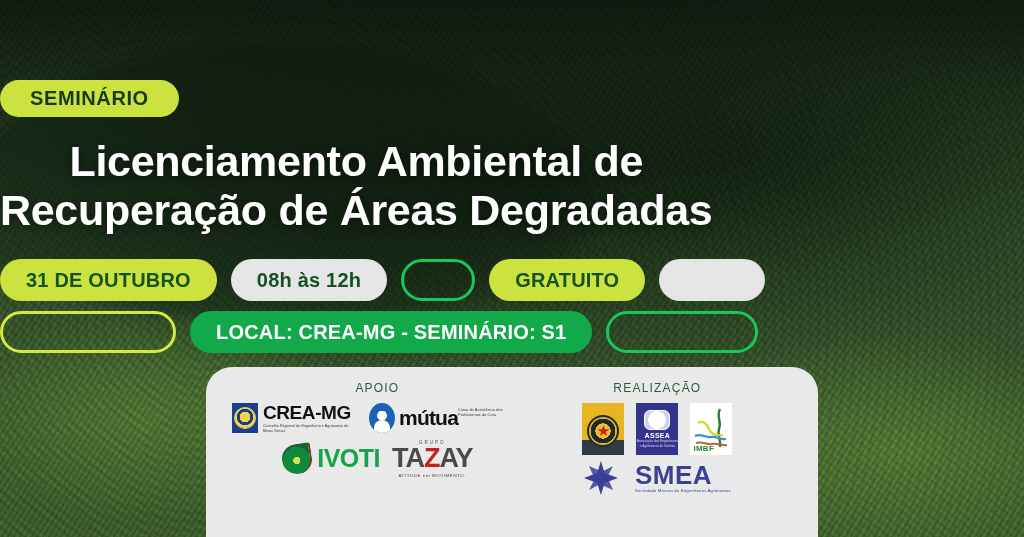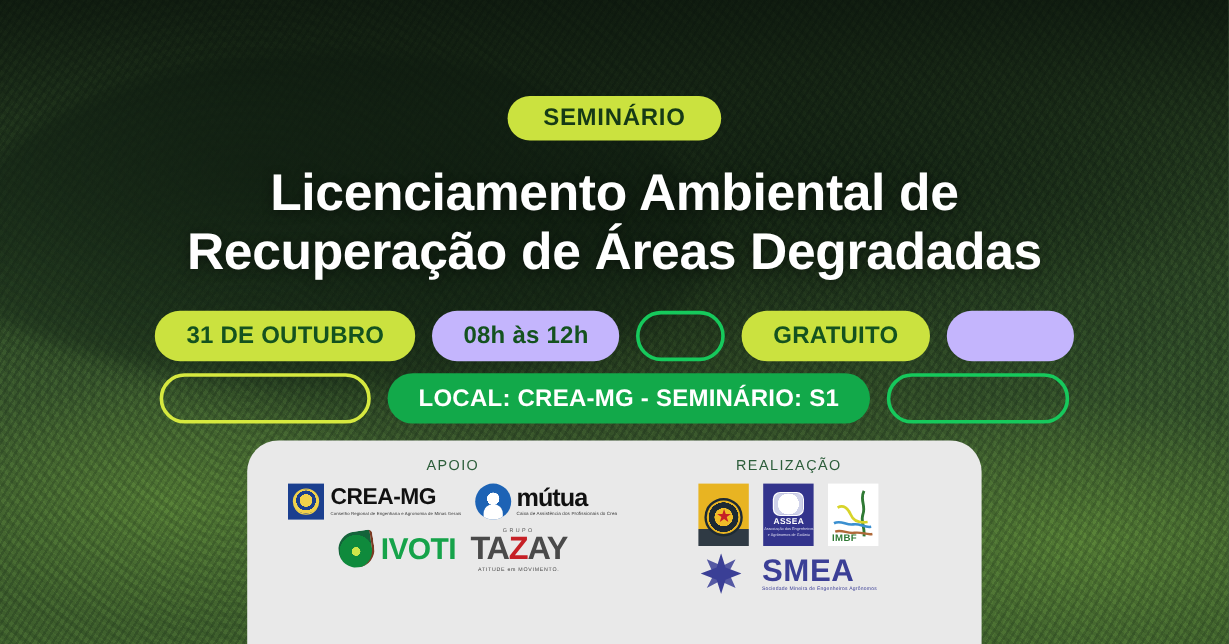--- a/index.html
+++ b/index.html
@@ -63,21 +63,21 @@
   }
 
   
   .content {
     position: relative;
     z-index: 3;
     width: 100%;
     height: 100%;
     display: flex;
     flex-direction: column;
-    align-items: center;
+    align-items: flex-start;
   }
 
   .seminar-badge {
     margin-top: 80px;
     background: #cbe23f;
     color: #163a16;
     font-size: 20px;
     font-weight: 700;
     letter-spacing: .6px;
     padding: 8px 30px 9px;
@@ -113,21 +113,21 @@
     height: 42px;
     border-radius: 21px;
     font-size: 20px;
     font-weight: 800;
     letter-spacing: .2px;
     line-height: 1;
     padding: 15px 26px;
     white-space: nowrap;
   }
   .pill.lime   { background: #cbe23f; color: #14521f; }
-  .pill.white  { background: #c4b5fd; color: #14521f; }
+  .pill.white  { background: #e5e5e5; color: #14521f; }
   .pill.green  { background: #12a94a; color: #ffffff; }
   .pill.outline-green  { background: transparent; border: 3px solid #16c95c; }
   .pill.outline-yellow { background: transparent; border: 3px solid #d6e93f; }
   .pill.empty { padding: 0; }
   .pill.w-sm  { width: 74px; }
   .pill.w-md  { width: 106px; }
   .pill.w-lg  { width: 152px; }
   .pill.w-xl  { width: 176px; }
 
   
@@ -185,21 +185,21 @@
   .mutua-mark {
     width: 30px; height: 30px; border-radius: 50%;
     background: radial-gradient(circle at 50% 42%, #ffffff 0 22%, #1d63b5 23% 100%);
     position: relative; overflow: hidden;
   }
   .mutua-mark::after {
     content: ""; position: absolute; left: 50%; top: 56%;
     transform: translateX(-50%);
     width: 16px; height: 14px; border-radius: 8px 8px 0 0; background: #ffffff;
   }
-  .mutua-txt { display: flex; flex-direction: column; }
+  .mutua-txt { display: flex; flex-direction: row; }
   .mutua-name { font-size: 21px; font-weight: 800; color: #111; line-height: .95; letter-spacing: -.8px; }
   .mutua-sub  { font-size: 3.8px; color: #333; line-height: 1.3; letter-spacing: .1px; }
 
   
   .ivoti { display: flex; align-items: center; gap: 5px; }
   .ivoti-mark {
     width: 30px; height: 30px; border-radius: 50% 12% 50% 50%;
     background: radial-gradient(circle at 52% 55%, #cfe64a 0 16%, #0f8a3c 17% 62%, #14643a 63% 100%);
     border-right: 2px solid #7a3a22;
     transform: rotate(-8deg);

